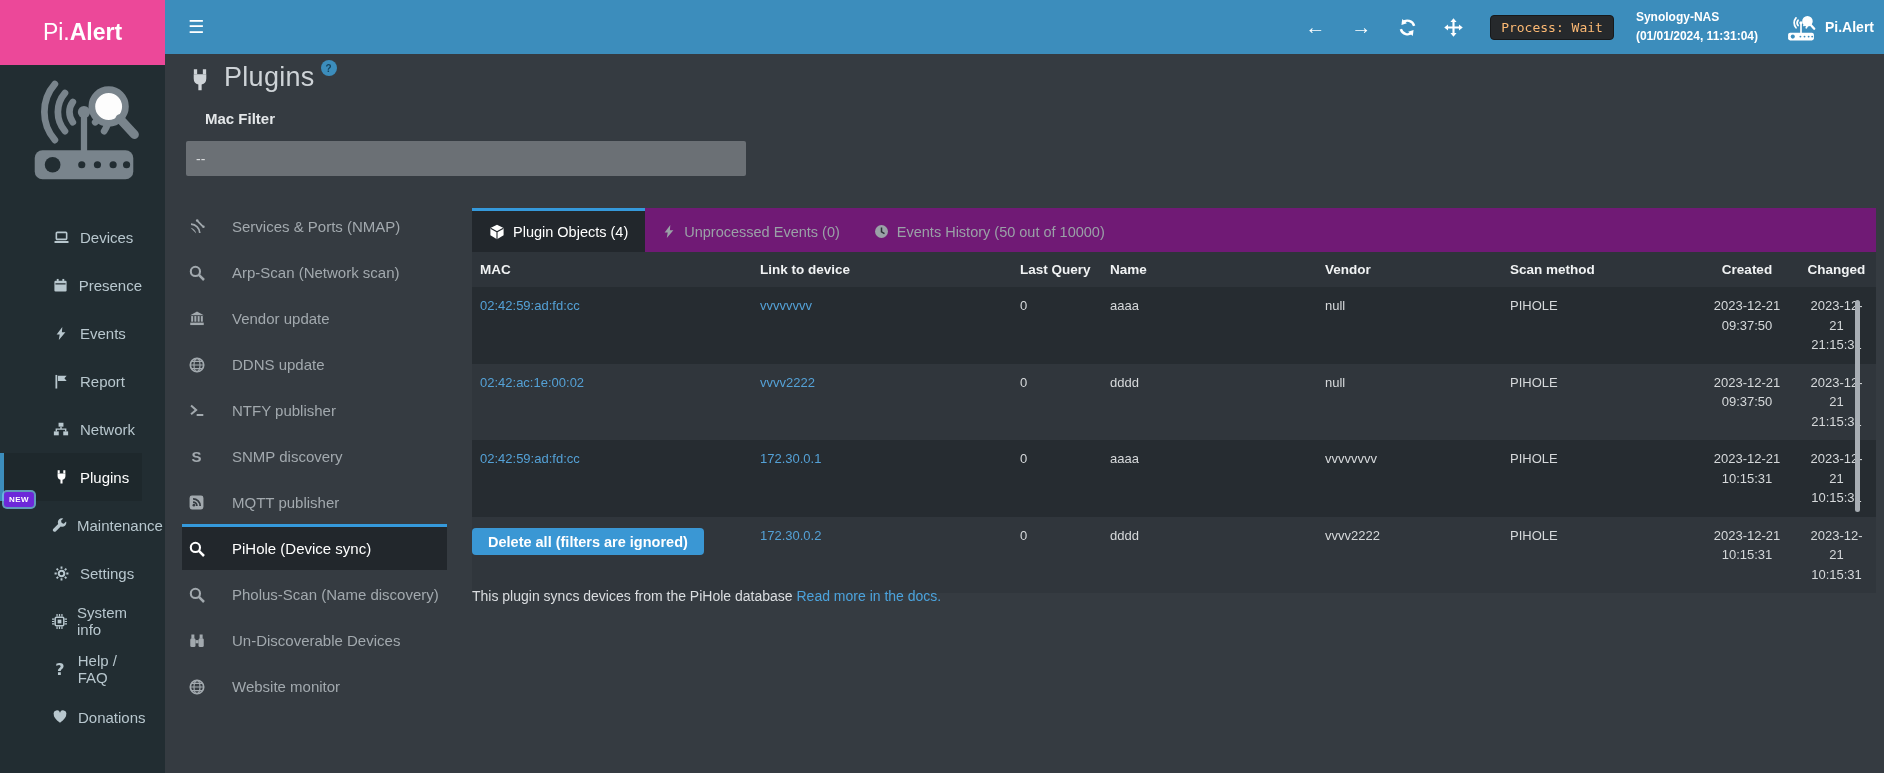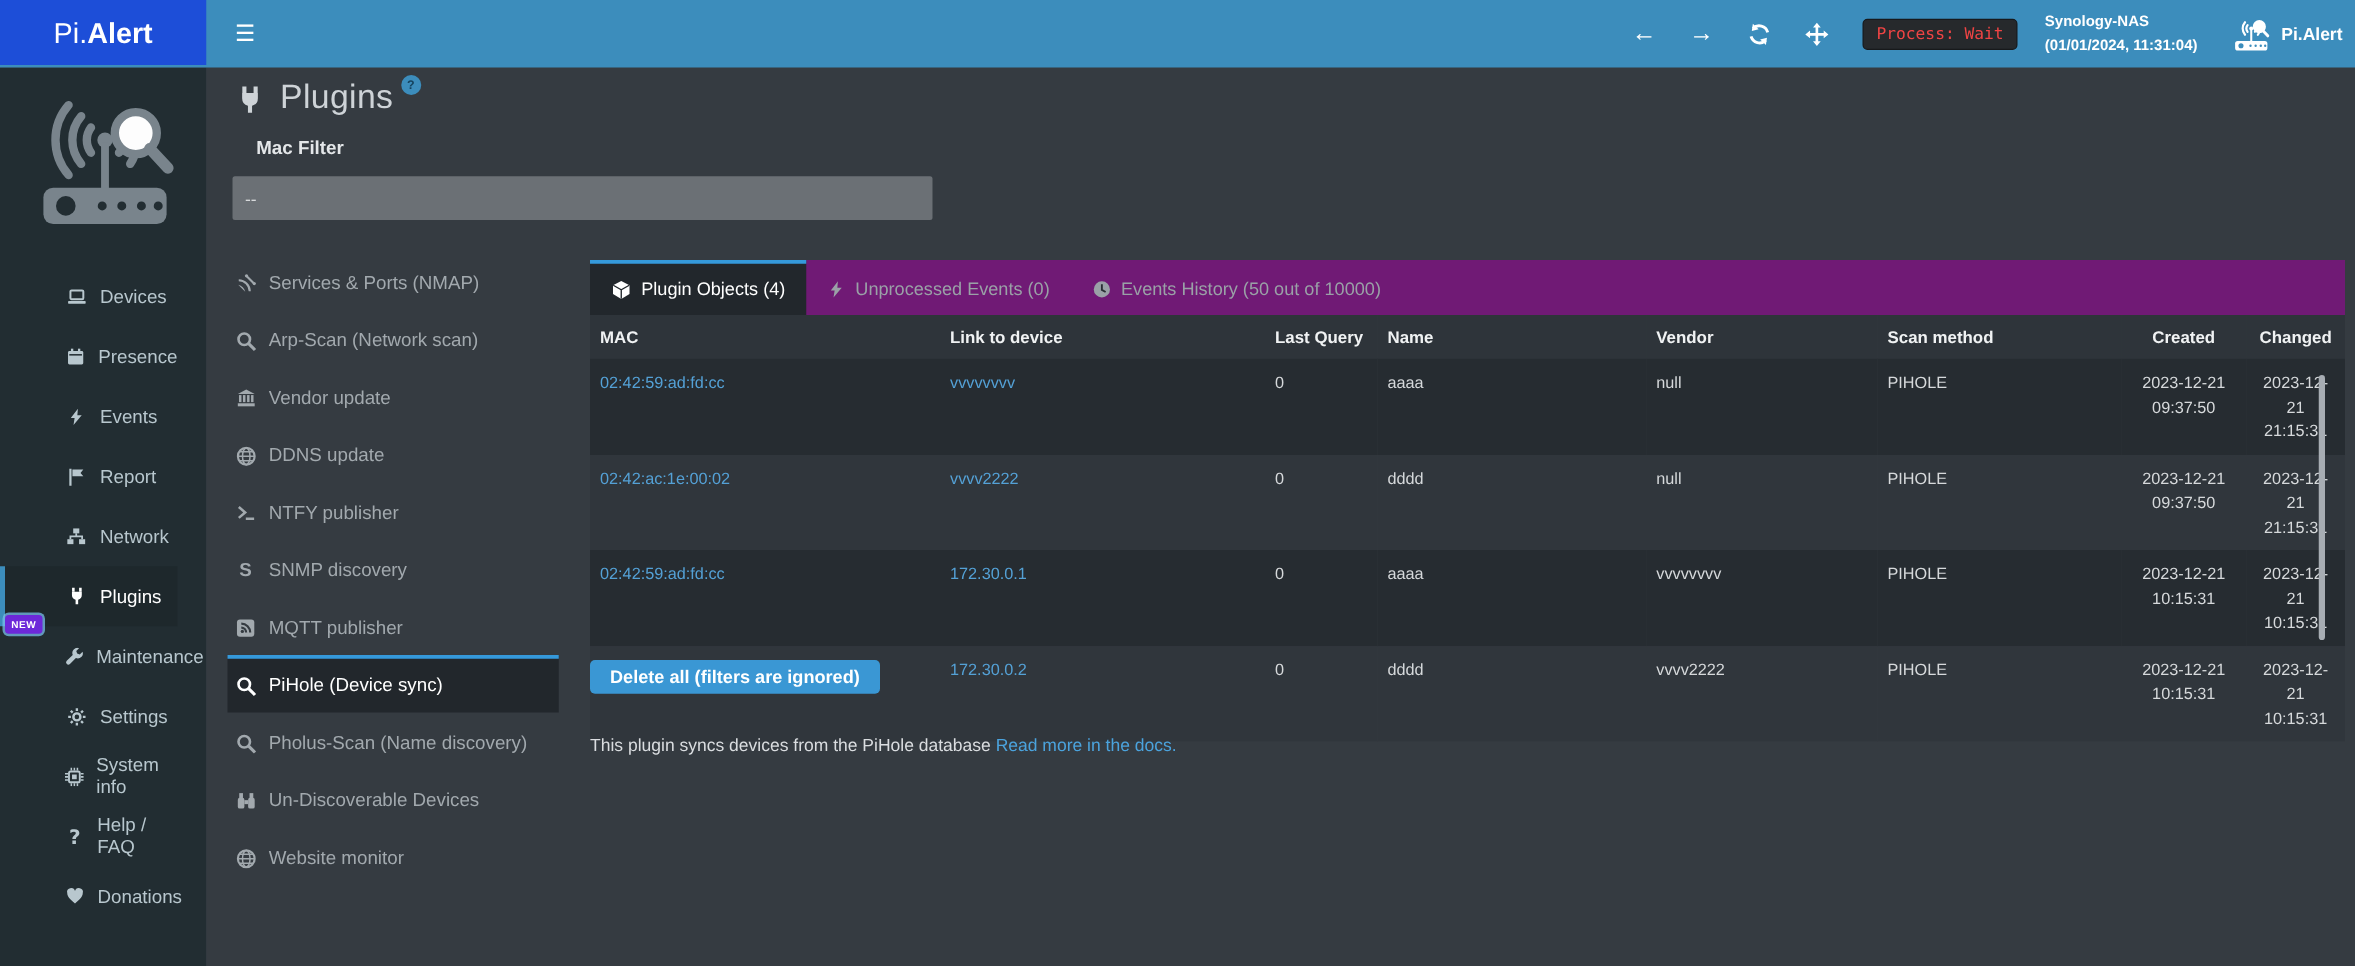--- a/index.html
+++ b/index.html
@@ -2,28 +2,28 @@
 <html><head>
 <meta charset="utf-8">
 <style>
   * { margin:0; padding:0; box-sizing:border-box; }
   html,body { width:1884px; height:773px; overflow:hidden; }
   body { font-family:"Liberation Sans","DejaVu Sans",sans-serif; background:#353b41; position:relative; }
   svg.ic { display:block; }
 
   
   .topbar { position:absolute; left:0; top:0; width:1884px; height:54px; background:#3c8dbc; z-index:5; }
-  .brand { position:absolute; left:0; top:0; width:165px; height:52px; background:#1d4ed8; color:#fff;
+  .brand { position:absolute; left:0; top:0; width:165px; height:65px; background:#ec4899; color:#fff;
            display:flex; align-items:center; justify-content:center; font-size:23px; }
   .brand b { font-weight:bold; }
   .hamburger { position:absolute; left:178px; top:0; height:54px; display:flex; align-items:center;
                color:#fff; font-size:18px; cursor:pointer; padding:0 10px; }
   .topbar-right { position:absolute; right:10px; top:0; height:54px; display:flex; align-items:center; gap:16px; color:#fff; }
   .tb-icon { width:30px; height:30px; display:flex; align-items:center; justify-content:center; color:#fff; cursor:pointer; font-size:20px; }
-  .proc-badge { font-family:"DejaVu Sans Mono","Liberation Mono",monospace; font-size:13px; color:#ef4444;
+  .proc-badge { font-family:"DejaVu Sans Mono","Liberation Mono",monospace; font-size:13px; color:#fdba74;
                 background:#26292c; border:1px solid #17191b; border-radius:4px; padding:4px 10px; margin-left:6px; }
   .sy-block { text-align:left; font-size:12px; font-weight:bold; line-height:1.55; margin-left:6px; }
   .tb-app { display:flex; align-items:center; gap:9px; margin-left:12px; font-weight:bold; font-size:14px; }
 
   
   .sidebar { position:absolute; left:0; top:54px; width:165px; height:719px; background:#222d32; }
   .side-logo { position:absolute; left:28px; top:24px; width:112px; height:116px; color:#79848c; }
   .side-menu { position:absolute; left:0; top:159px; width:142px; }
   .side-item { position:relative; height:48px; display:flex; align-items:center; padding-left:48px;
                color:#b8c7ce; font-size:15px; cursor:pointer; border-left:4px solid transparent; }
@@ -40,21 +40,21 @@
   .page-title { font-size:27px; font-weight:normal; color:#ced3d7; letter-spacing:.3px; }
   .title-plug { margin-top:5px; color:#ced3d7; }
   .help-badge { width:16px; height:16px; background:#3c8dbc; border-radius:50%; color:#15435e; font-size:10px; font-weight:bold;
                 display:flex; align-items:center; justify-content:center; margin:-2px 0 0 -6px; cursor:pointer; }
   .filter-label { position:absolute; left:40px; top:56px; font-size:15px; font-weight:bold; color:#e4e7e9; }
   .filter-input { position:absolute; left:21px; top:87px; width:560px; height:35px; background:#6b7075; border:none;
                   border-radius:2px; color:#d8dadc; font-size:14px; padding:0 10px; font-family:inherit; }
 
   
   .plugin-nav { position:absolute; left:17px; top:148px; width:265px; }
-  .pn-item { height:46px; display:flex; align-items:center; gap:9px; padding-left:5px; color:#a2a9ae; font-size:15px;
+  .pn-item { height:46px; display:flex; align-items:center; gap:26px; padding-left:5px; color:#a2a9ae; font-size:15px;
              cursor:pointer; border-top:3px solid transparent; }
   .pn-item .p-ic { width:19px; display:flex; justify-content:center; color:#a2a9ae; }
   .pn-item.active { background:#22272c; border-top-color:#3599db; color:#fff; }
   .pn-item.active .p-ic { color:#fff; }
   .pn-item .txt-ic { font-weight:bold; font-size:15px; }
 
   
   .panel { position:absolute; left:307px; top:154px; width:1404px; }
   .tabbar { display:flex; background:#701a75; height:44px; }
   .tab { display:inline-flex; align-items:center; gap:8px; padding:0 17px; font-size:14.5px; color:#9aa1a7;

